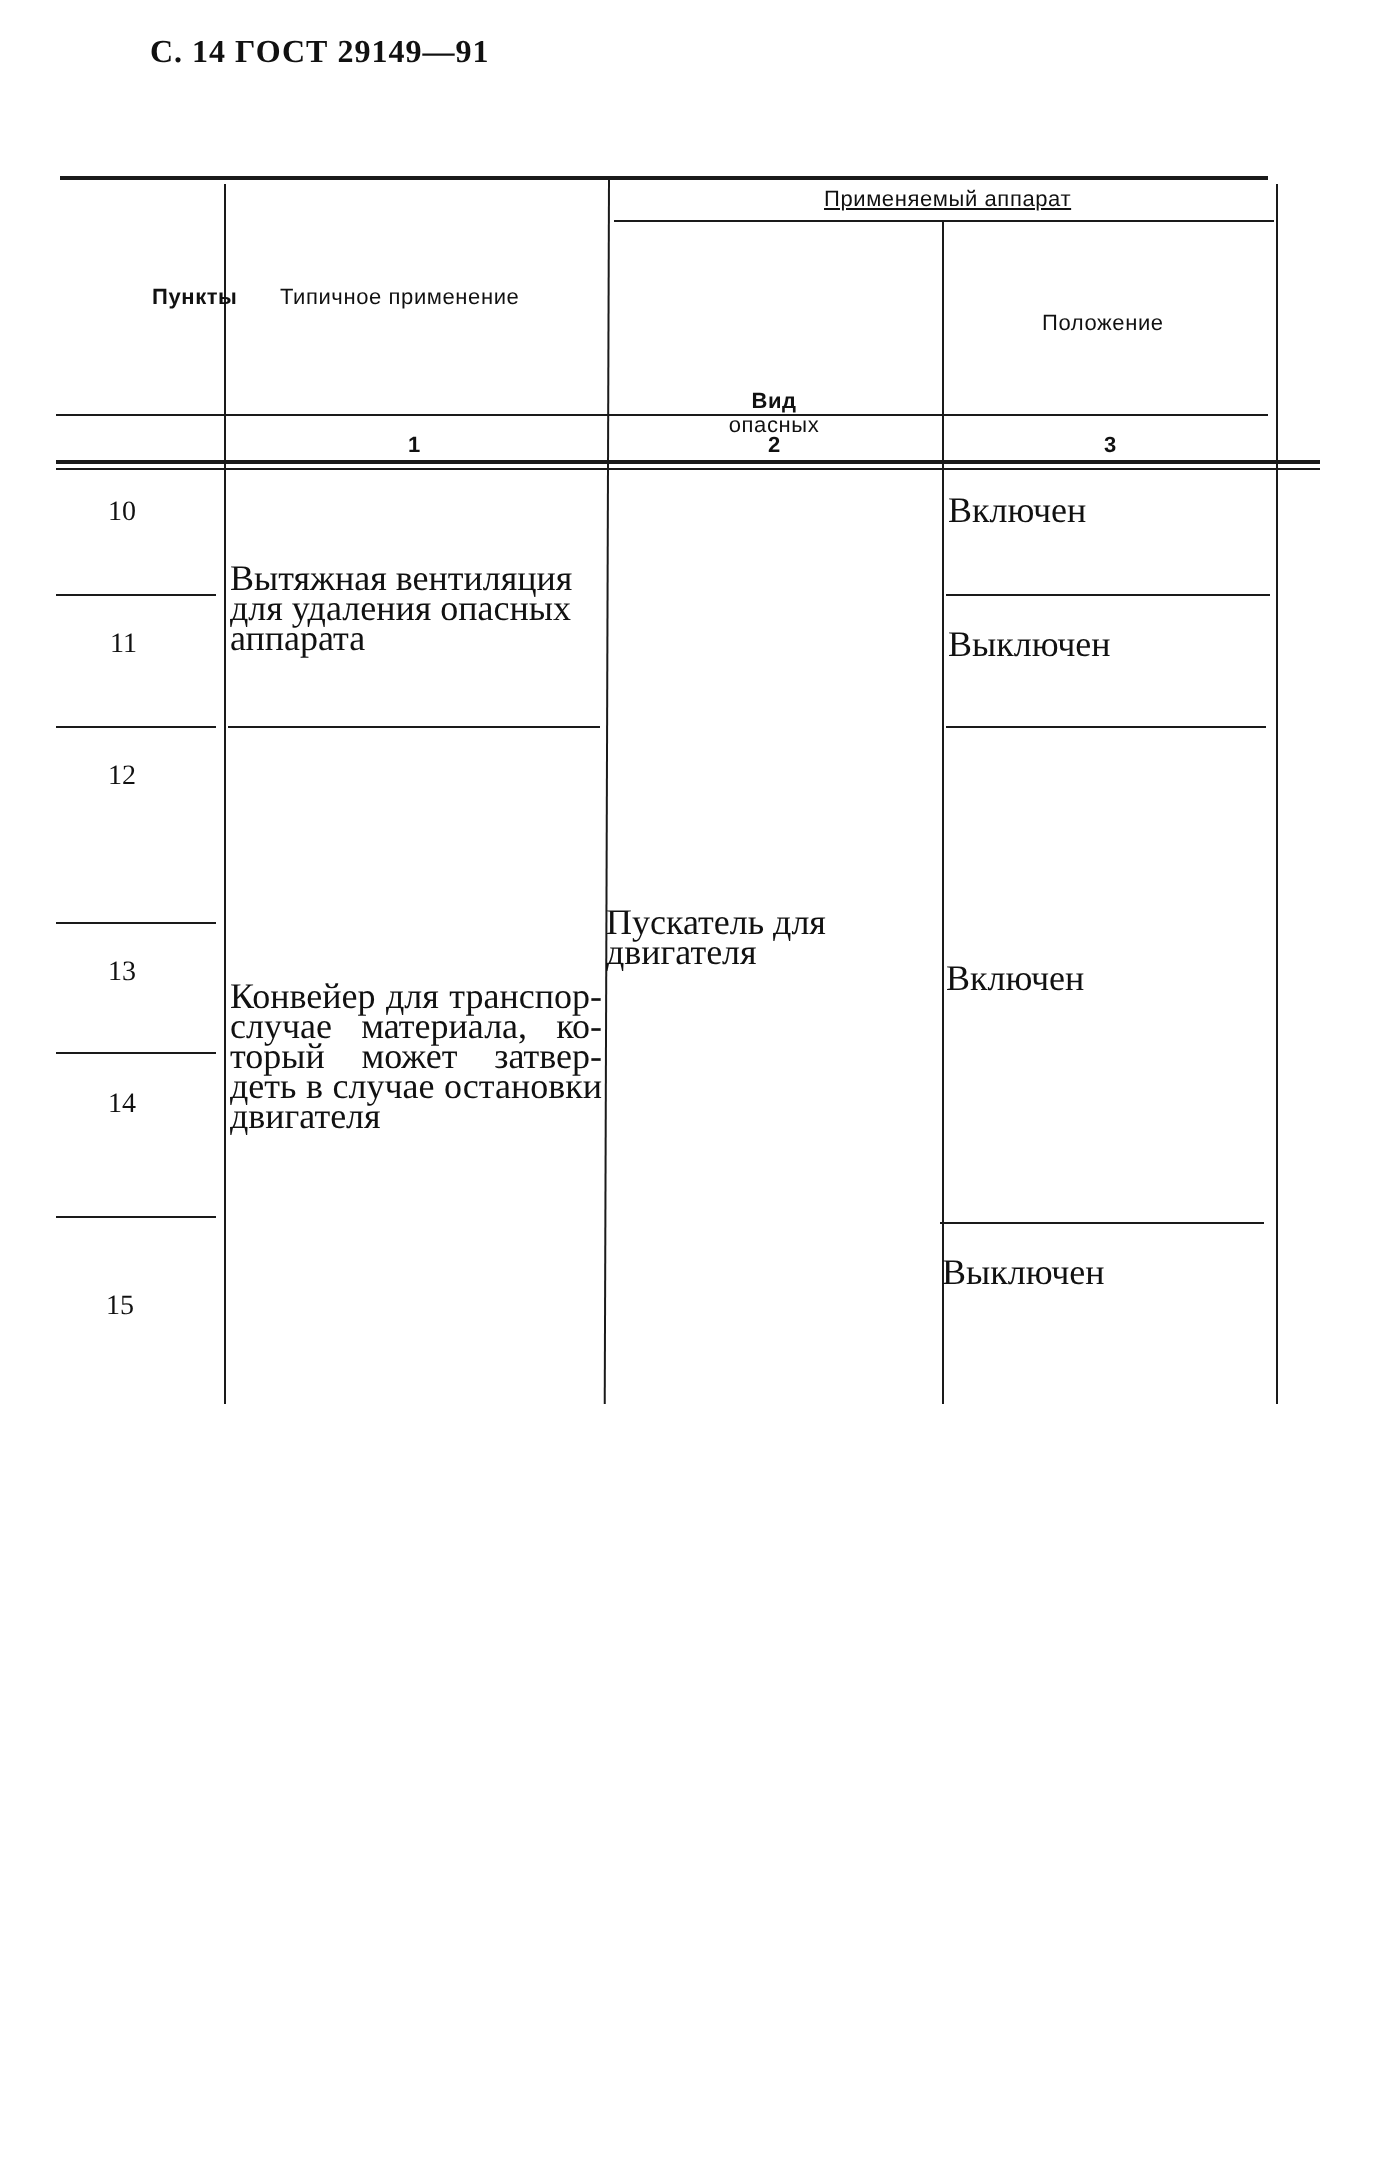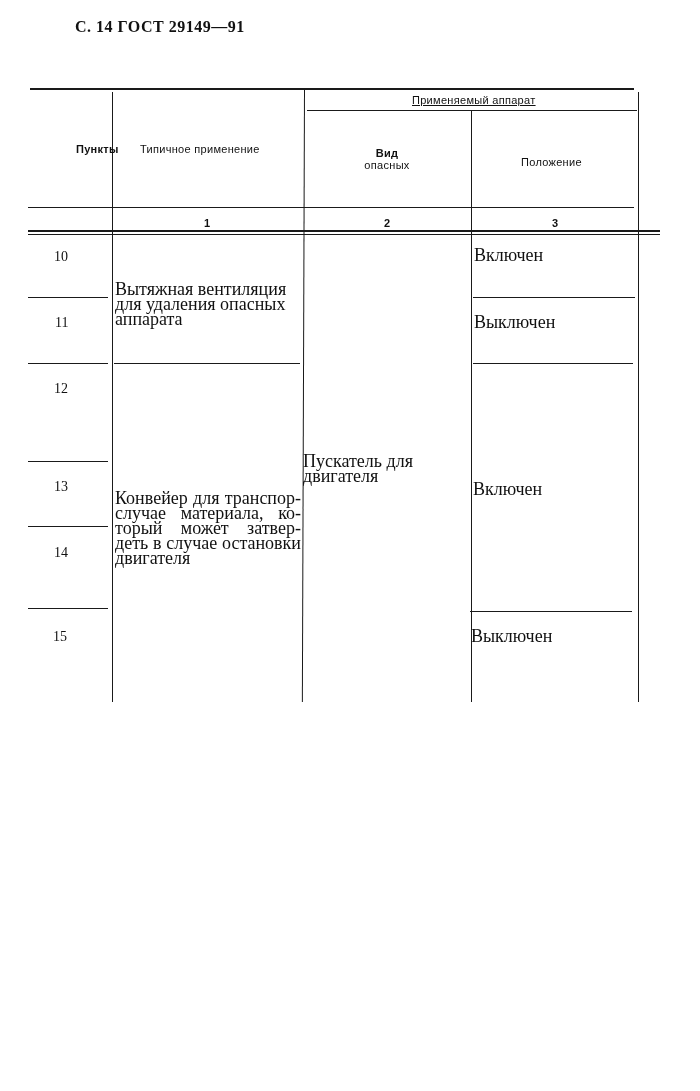--- a/index.html
+++ b/index.html
@@ -40,21 +40,21 @@
 
   <div class="hl" style="left:28px; top:207px; width:606px;"></div>
 
   <div class="hl" style="left:28px; top:230px; width:632px; height:2px;"></div>
   <div class="hl" style="left:28px; top:234px; width:632px;"></div>
 
   <div class="t hdr hdr-b" style="left:40px; top:143px;margin-left:36px;">Пункты</div>
   <div class="t hdr" style="left:140px; top:143px;">Типичное применение</div>
   <div class="t hdr" style="left:412px; top:94px;text-decoration:underline;">Применяемый аппарат</div>
   <div class="t hdr center" style="left:352px; top:147px; width:70px; line-height:12px;">
-    <div style="font-weight:bold;">Вид</div>
+    <div style="font-weight:bold;margin-top:48px;">Вид</div>
     <div>опасных</div>
   </div>
   <div class="t hdr" style="left:521px; top:156px;">Положение</div>
 
   <div class="t hdr hdr-b" style="left:204px; top:217px;">1</div>
   <div class="t hdr hdr-b" style="left:384px; top:217px;">2</div>
   <div class="t hdr hdr-b" style="left:552px; top:217px;">3</div>
 
   <div class="hl" style="left:28px; top:297px; width:80px;"></div>
   <div class="hl" style="left:28px; top:363px; width:80px;"></div>
@@ -66,21 +66,21 @@
 
   <div class="hl" style="left:473px; top:297px; width:162px;"></div>
   <div class="hl" style="left:473px; top:363px; width:160px;"></div>
   <div class="hl" style="left:470px; top:611px; width:162px;"></div>
 
   <div class="t num" style="left:54px; top:249px;">10</div>
   <div class="t num" style="left:55px; top:315px;">11</div>
   <div class="t num" style="left:54px; top:381px;">12</div>
   <div class="t num" style="left:54px; top:479px;">13</div>
   <div class="t num" style="left:54px; top:545px;">14</div>
-  <div class="t num" style="left:53px; top:629px;">15</div>
+  <div class="t num" style="left:53px; top:646px;">15</div>
 
   <div class="t cell" style="left:115px; top:282px;">
     <div>Вытяжная вентиляция</div>
     <div>для удаления опасных</div>
     <div>аппарата</div>
   </div>
 
   <div class="t cell" style="left:115px; top:491px; width:186px;">
     <div class="justify" style="text-align-last:justify;">Конвейер для транспор-</div>
     <div class="justify" style="text-align-last:justify;">случае материала, ко-</div>

